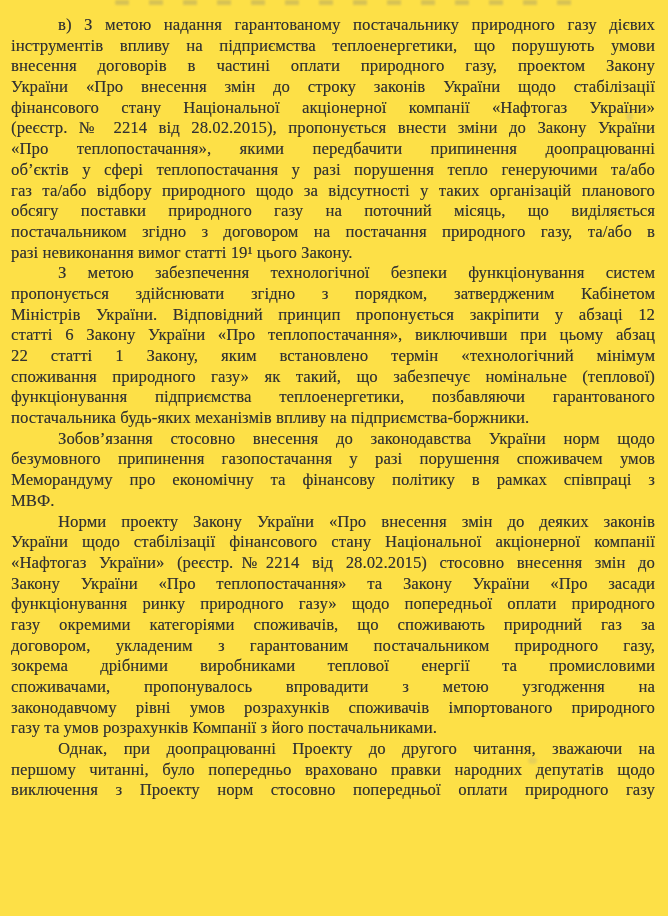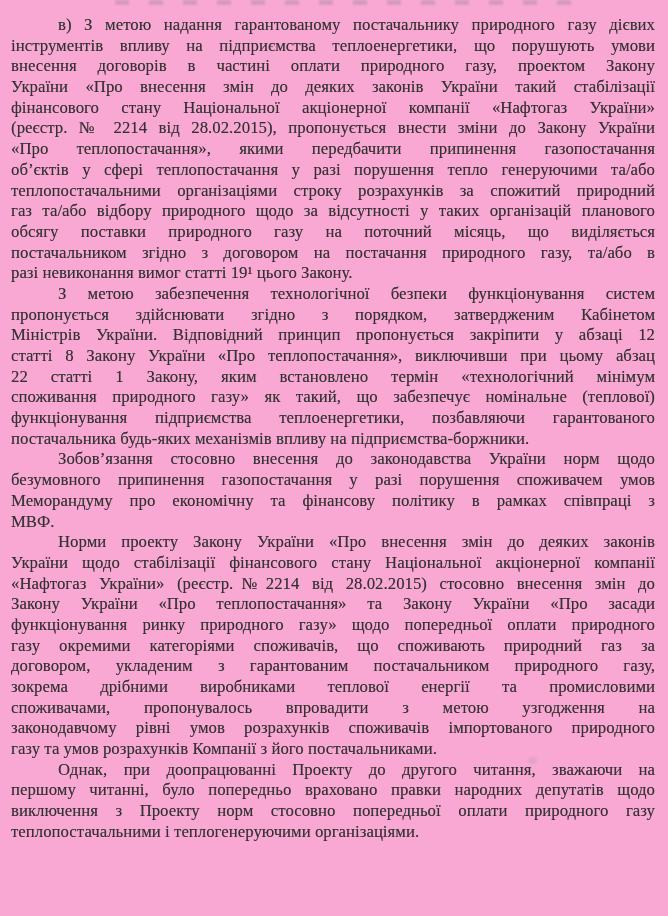--- a/index.html
+++ b/index.html
@@ -5,21 +5,21 @@
   html, body {
     margin: 0;
     padding: 0;
     background: #e9e9e7;
   }
   .page {
     position: relative;
     width: 668px;
     height: 916px;
     margin: 0;
-    background: #f9a8d4;
+    background: #fde047;
     overflow: hidden;
     font-family: "Liberation Serif", "DejaVu Serif", serif;
     color: #323232;
   }
   .doc {
     position: absolute;
     left: 11px;
     right: 13px;
     top: 15px;
   }
@@ -67,34 +67,33 @@
 
 <div class="page">
   <div class="smudge top-remnant"></div>
   <div class="smudge speck-a"></div>
   <div class="smudge speck-b"></div>
   <div class="smudge speck-c"></div>
   <div class="doc">
       <div class="line first">в) З метою надання гарантованому постачальнику природного газу дієвих</div>
       <div class="line">інструментів впливу на підприємства теплоенергетики, що порушують умови</div>
       <div class="line">внесення договорів в частині оплати природного газу, проектом Закону</div>
-      <div class="line">України «Про внесення змін до деяких законів України такий стабілізації</div>
+      <div class="line">України «Про внесення змін до строку законів України щодо стабілізації</div>
       <div class="line">фінансового стану Національної акціонерної компанії «Нафтогаз України»</div>
       <div class="line">(реєстр. № 2214 від 28.02.2015), пропонується внести зміни до Закону України</div>
-      <div class="line">«Про теплопостачання», якими передбачити припинення газопостачання</div>
+      <div class="line">«Про теплопостачання», якими передбачити припинення доопрацюванні</div>
       <div class="line">об’єктів у сфері теплопостачання у разі порушення тепло генеруючими та/або</div>
-      <div class="line">теплопостачальними організаціями строку розрахунків за спожитий природний</div>
       <div class="line">газ та/або відбору природного щодо за відсутності у таких організацій планового</div>
       <div class="line">обсягу поставки природного газу на поточний місяць, що виділяється</div>
       <div class="line">постачальником згідно з договором на постачання природного газу, та/або в</div>
       <div class="line last">разі невиконання вимог статті 19¹ цього Закону.</div>
       <div class="line first">З метою забезпечення технологічної безпеки функціонування систем</div>
       <div class="line">пропонується здійснювати згідно з порядком, затвердженим Кабінетом</div>
       <div class="line">Міністрів України. Відповідний принцип пропонується закріпити у абзаці 12</div>
-      <div class="line">статті 8 Закону України «Про теплопостачання», виключивши при цьому абзац</div>
+      <div class="line">статті 6 Закону України «Про теплопостачання», виключивши при цьому абзац</div>
       <div class="line">22 статті 1 Закону, яким встановлено термін «технологічний мінімум</div>
       <div class="line">споживання природного газу» як такий, що забезпечує номінальне (теплової)</div>
       <div class="line">функціонування підприємства теплоенергетики, позбавляючи гарантованого</div>
       <div class="line last">постачальника будь-яких механізмів впливу на підприємства-боржники.</div>
       <div class="line first">Зобов’язання стосовно внесення до законодавства України норм щодо</div>
       <div class="line">безумовного припинення газопостачання у разі порушення споживачем умов</div>
       <div class="line">Меморандуму про економічну та фінансову політику в рамках співпраці з</div>
       <div class="line last">МВФ.</div>
       <div class="line first">Норми проекту Закону України «Про внесення змін до деяких законів</div>
       <div class="line">України щодо стабілізації фінансового стану Національної акціонерної компанії</div>
@@ -103,15 +102,14 @@
       <div class="line">функціонування ринку природного газу» щодо попередньої оплати природного</div>
       <div class="line">газу окремими категоріями споживачів, що споживають природний газ за</div>
       <div class="line">договором, укладеним з гарантованим постачальником природного газу,</div>
       <div class="line">зокрема дрібними виробниками теплової енергії та промисловими</div>
       <div class="line">споживачами, пропонувалось впровадити з метою узгодження на</div>
       <div class="line">законодавчому рівні умов розрахунків споживачів імпортованого природного</div>
       <div class="line last">газу та умов розрахунків Компанії з його постачальниками.</div>
       <div class="line first">Однак, при доопрацюванні Проекту до другого читання, зважаючи на</div>
       <div class="line">першому читанні, було попередньо враховано правки народних депутатів щодо</div>
       <div class="line">виключення з Проекту норм стосовно попередньої оплати природного газу</div>
-      <div class="line last">теплопостачальними і теплогенеруючими організаціями.</div>
     </div>
 </div>
 
 </body></html>

